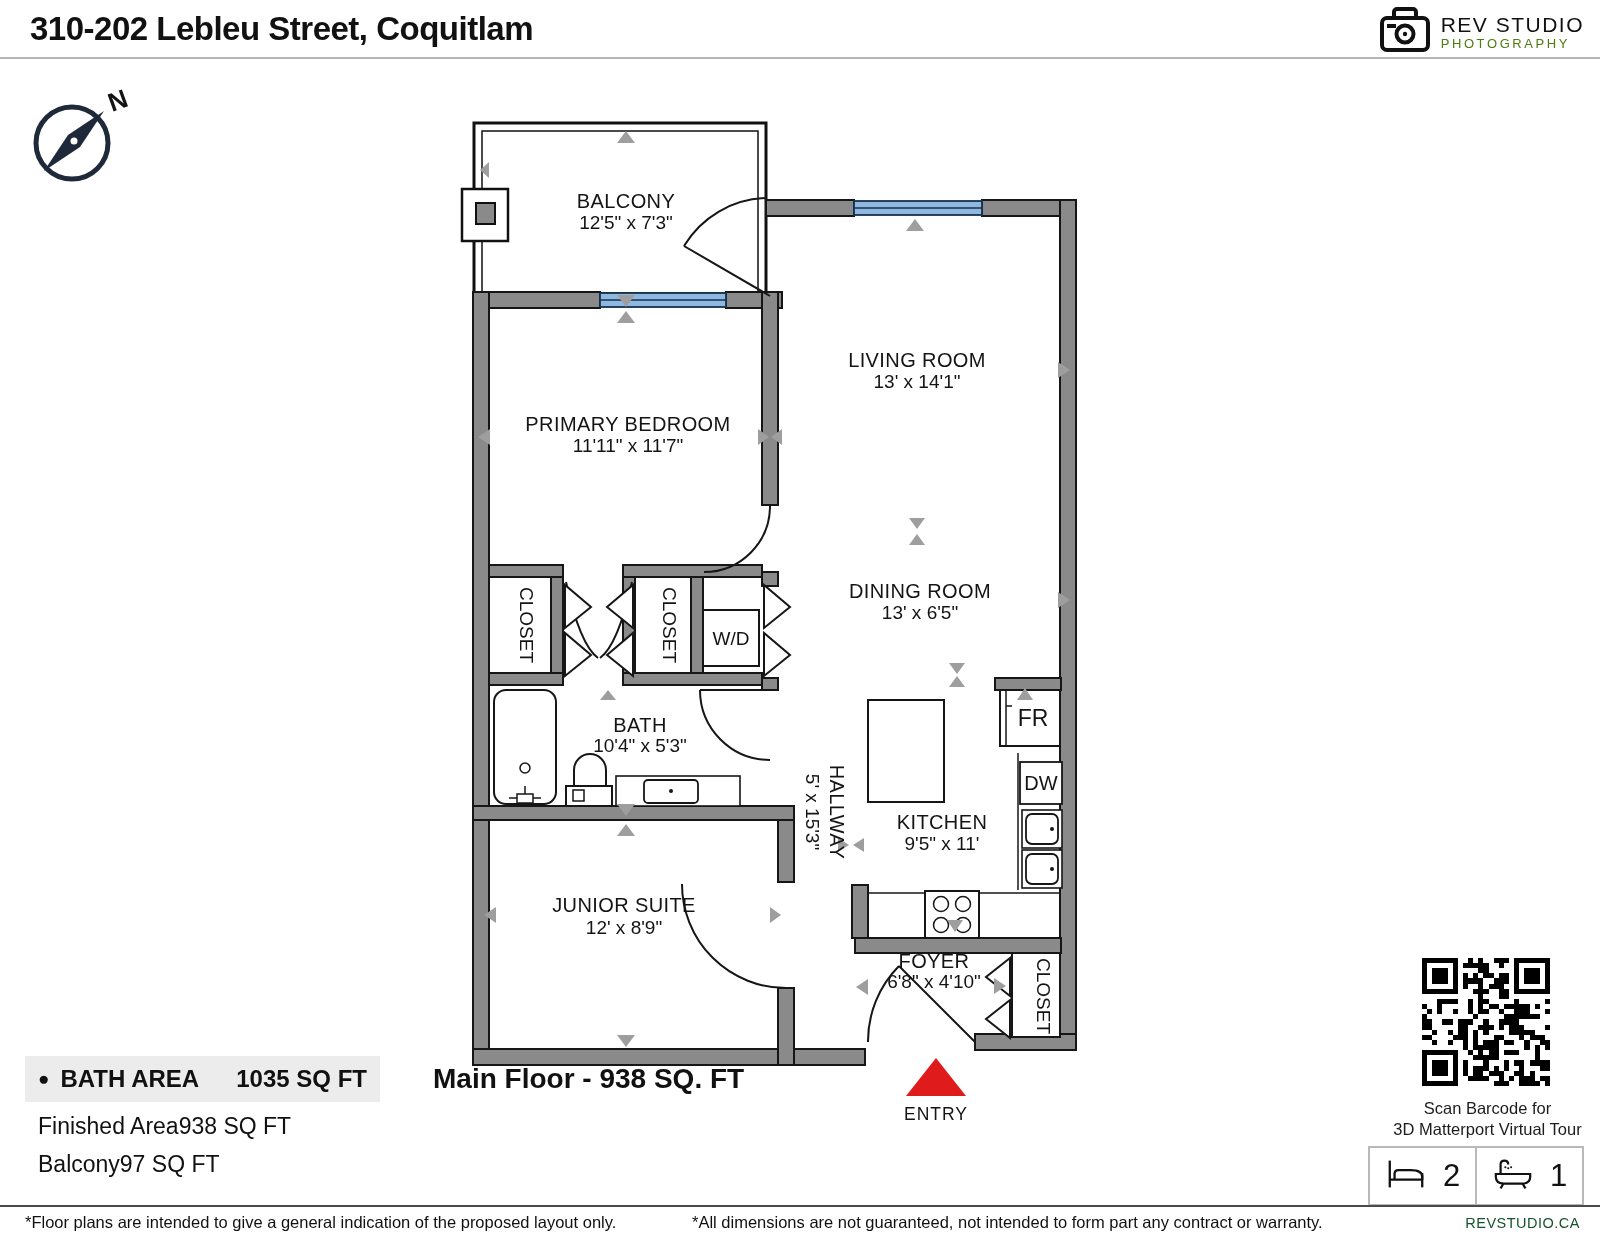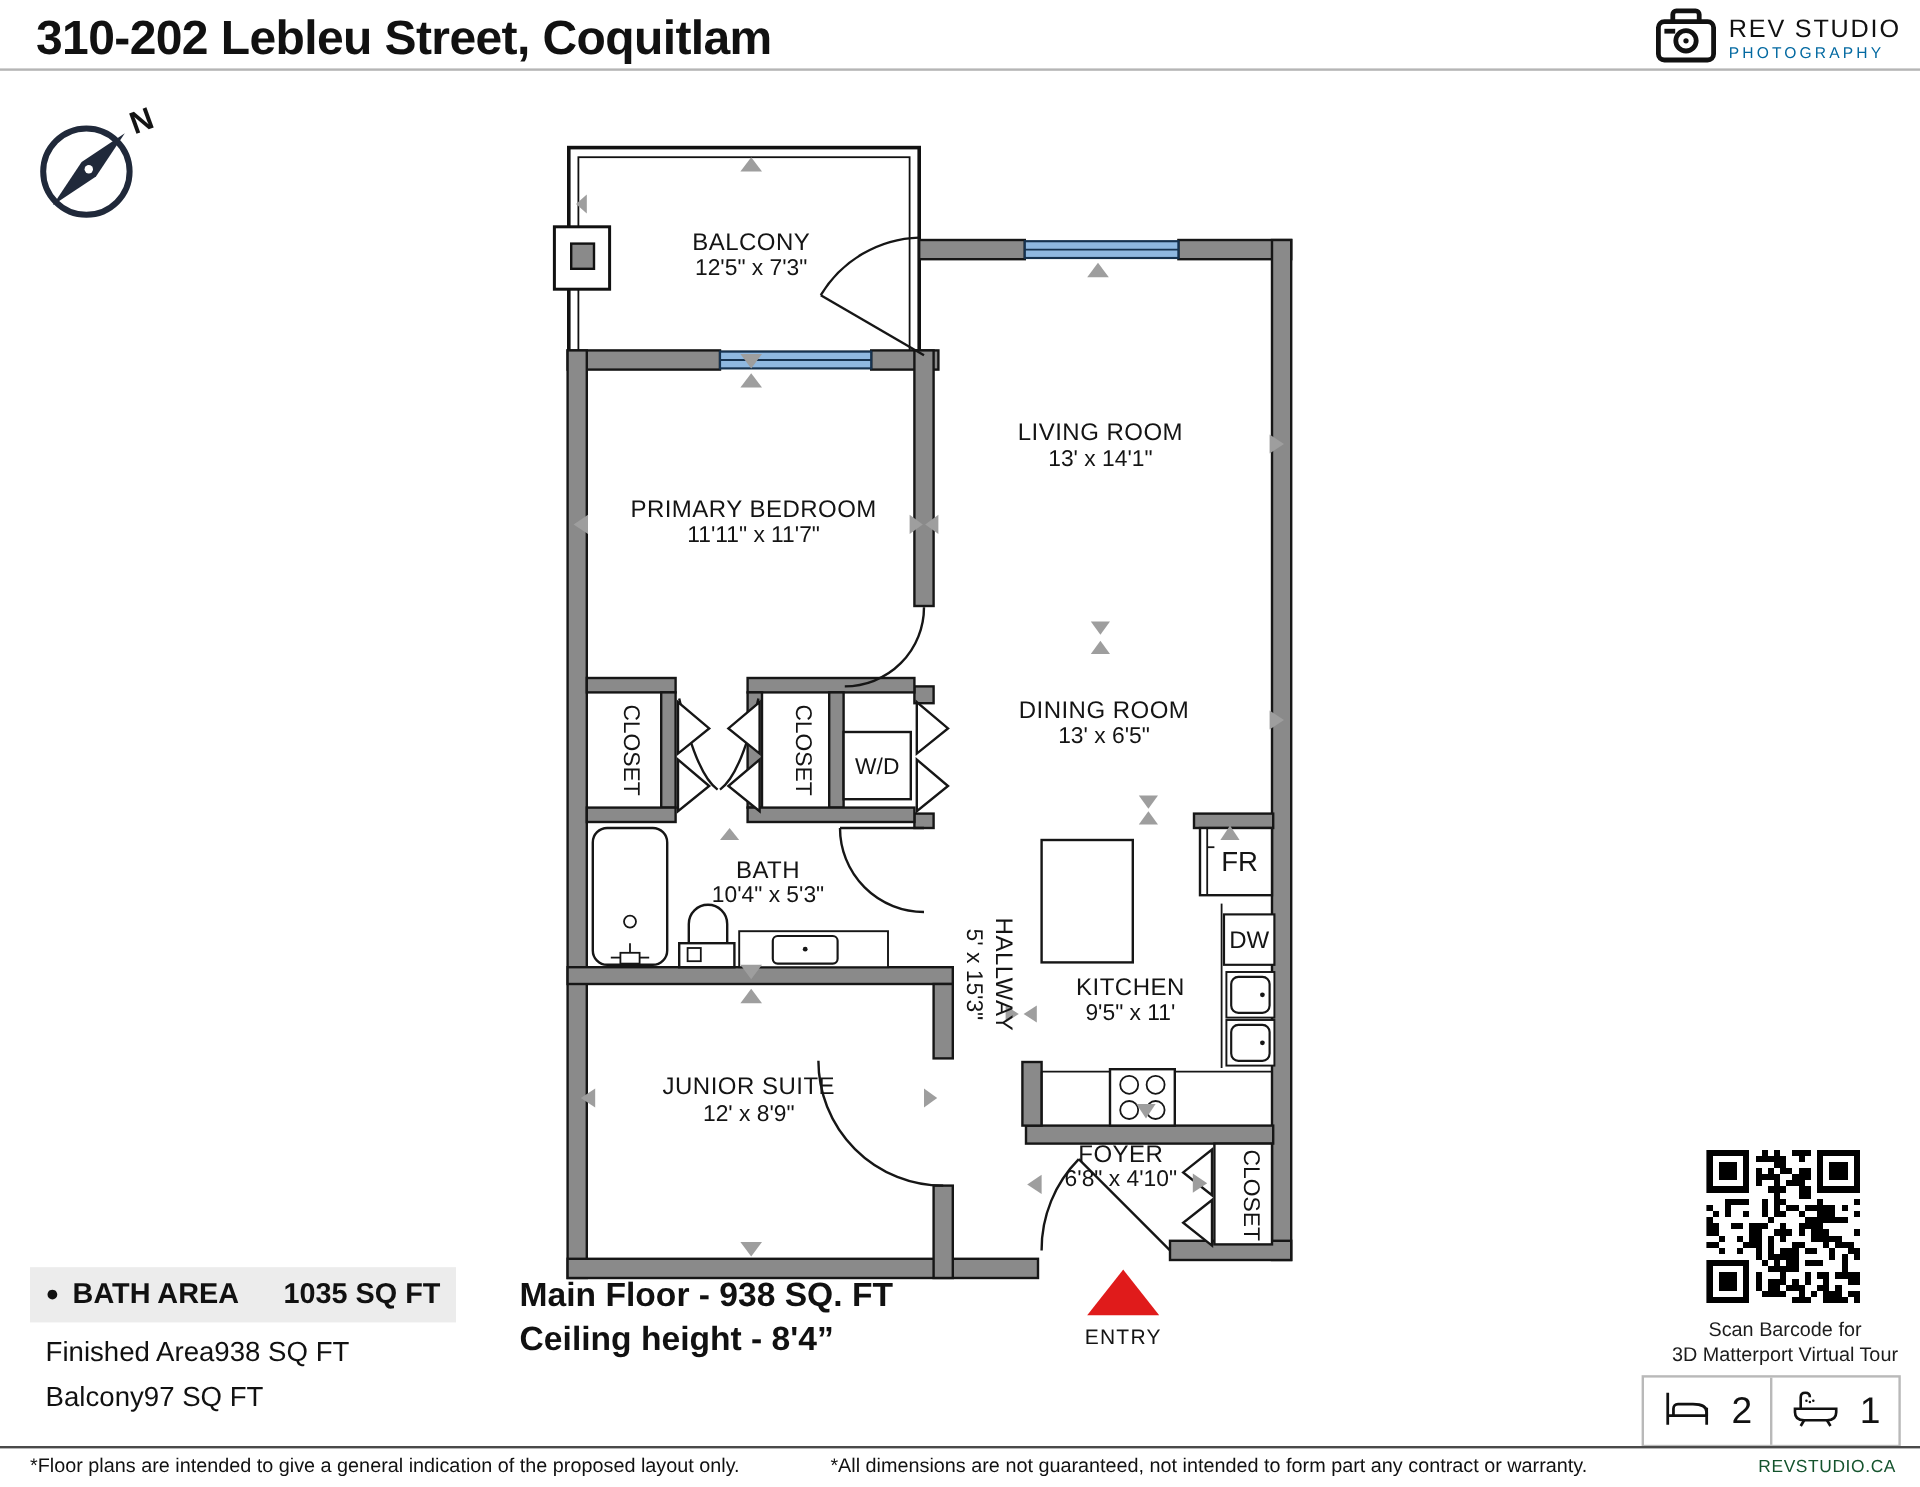--- a/index.html
+++ b/index.html
@@ -1,24 +1,24 @@
 <!DOCTYPE html>
 <html><head>
 <meta charset="utf-8">
 <style>
   html,body{margin:0;padding:0;background:#fff;}
   .page{position:relative;width:1600px;height:1239px;background:#fff;overflow:hidden;
         font-family:"Liberation Sans",sans-serif;color:#111;}
   .abs{position:absolute;}
   
-  .title{left:30px;top:10px;font-size:40px;font-weight:800;letter-spacing:-0.5px;}
+  .title{left:30px;top:10px;font-size:33px;font-weight:800;letter-spacing:-0.5px;}
   .head-rule{left:0;right:0;top:57px;border-top:2px solid #b5b5b5;height:0;}
   .logo{right:16px;top:6px;display:flex;align-items:center;gap:9px;}
   .logo-text1{font-size:21px;font-weight:400;letter-spacing:1.5px;line-height:22px;}
-  .logo-text2{font-size:13px;color:#0369a1;letter-spacing:2.6px;line-height:15px;}
+  .logo-text2{font-size:13px;color:#4d7c0f;letter-spacing:2.6px;line-height:15px;}
   
   svg text{font-family:"Liberation Sans",sans-serif;fill:#141414;}
   .w{fill:#8a8a8a;stroke:#161616;stroke-width:2;}
   .door{fill:none;stroke:#161616;stroke-width:2;}
   .fx{fill:#fff;stroke:#161616;stroke-width:2;}
   .thin{fill:none;stroke:#161616;stroke-width:1.5;}
   .mk{fill:#9e9e9e;stroke:none;}
   .rname{font-size:20px;letter-spacing:0.4px;}
   .rdims{font-size:19px;}
   .amid{text-anchor:middle;}
@@ -273,21 +273,20 @@
       <span>938 SQ FT</span>
     </div>
     <div class="row">
       <span>Balcony</span>
       <span>97 SQ FT</span>
     </div>
   </div>
 
   <div class="abs floorinfo">
     <div>Main Floor - 938 SQ. FT</div>
-    <div>Ceiling height - 8'4”</div>
   </div>
 
   <div class="abs qr"><svg width="128" height="128" shape-rendering="crispEdges">
         <rect x="46.08" y="0" width="5.12" height="5.12" fill="#000"></rect>
         <rect x="56.32" y="0" width="5.12" height="5.12" fill="#000"></rect>
         <rect x="71.68" y="0" width="5.12" height="5.12" fill="#000"></rect>
         <rect x="76.8" y="0" width="5.12" height="5.12" fill="#000"></rect>
         <rect x="81.92" y="0" width="5.12" height="5.12" fill="#000"></rect>
         <rect x="40.96" y="5.12" width="5.12" height="5.12" fill="#000"></rect>
         <rect x="46.08" y="5.12" width="5.12" height="5.12" fill="#000"></rect>

